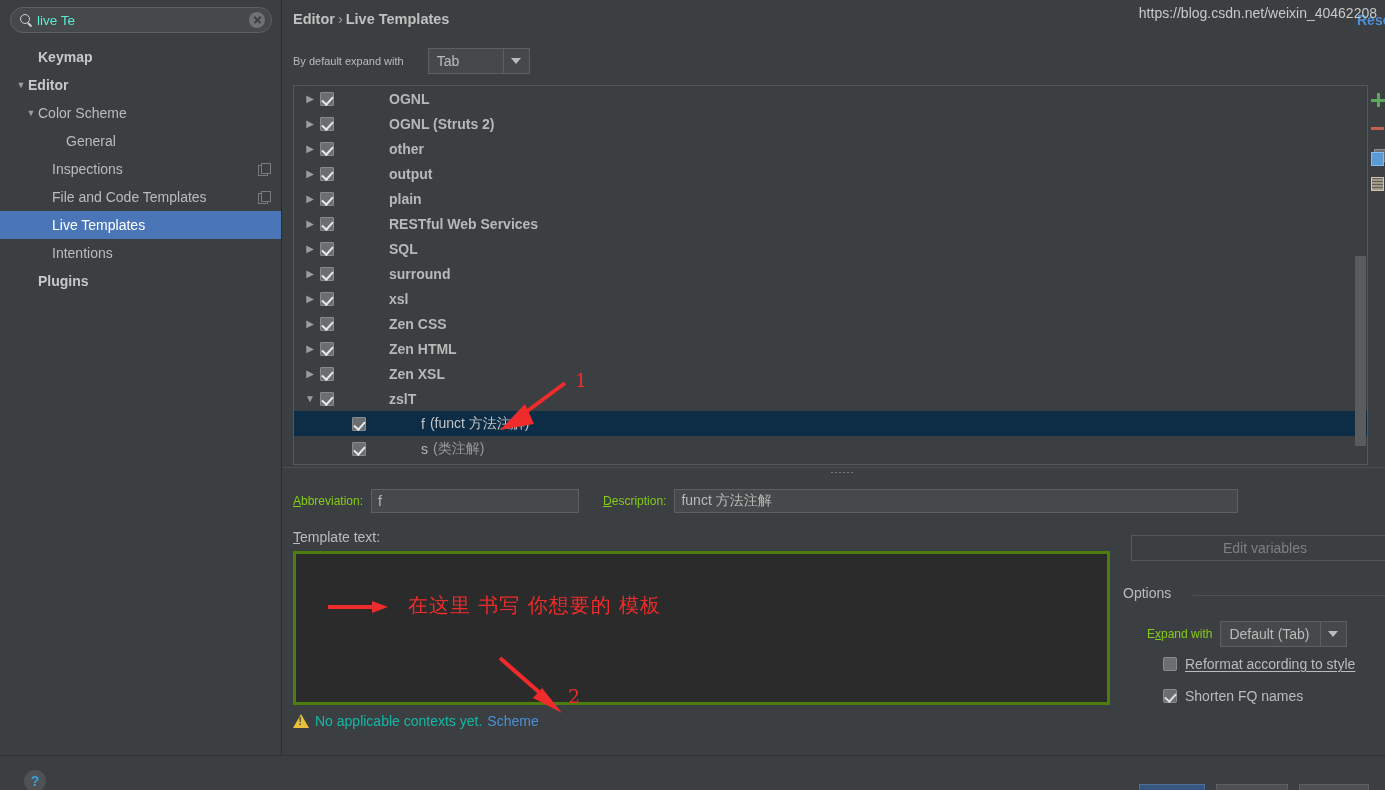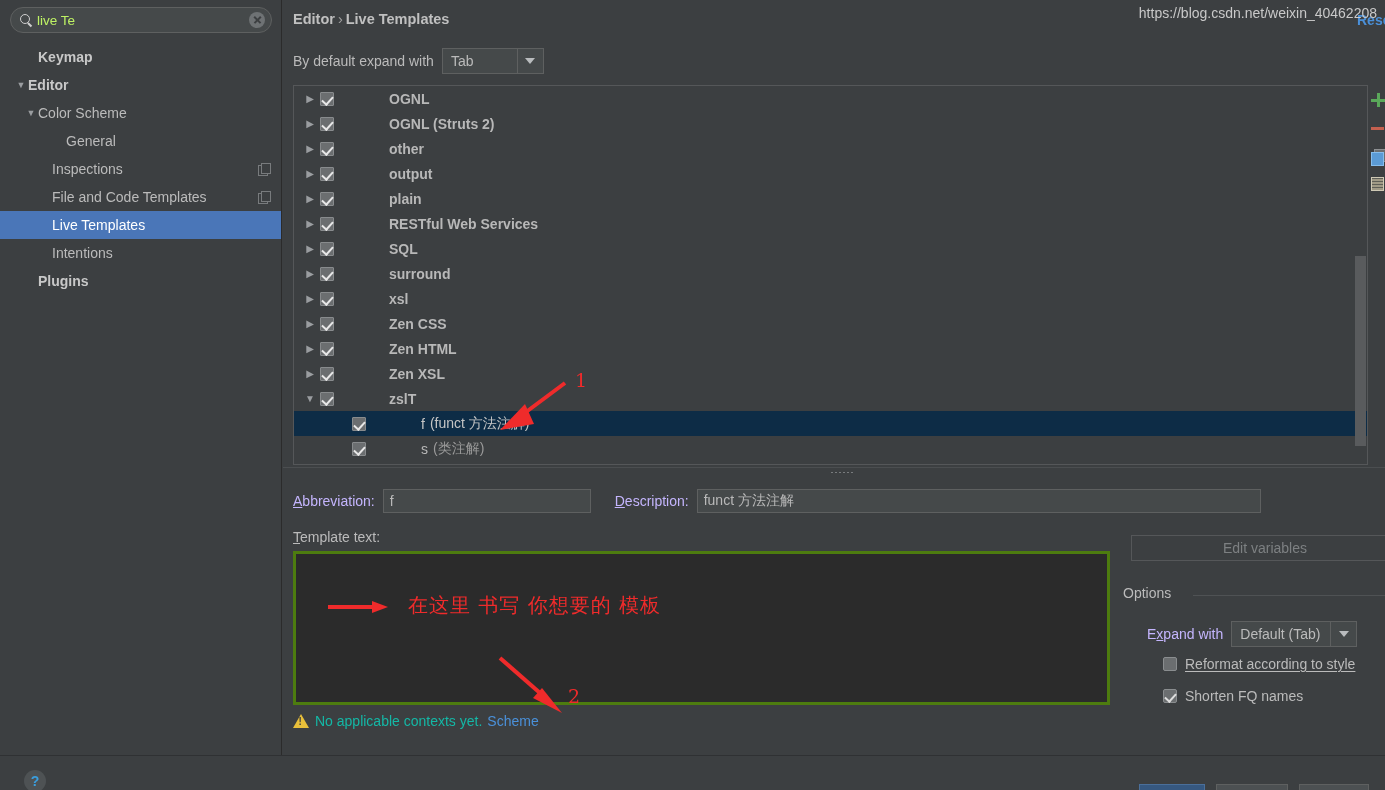--- a/index.html
+++ b/index.html
@@ -39,21 +39,21 @@
   .search-icon::before {
     content: ""; position: absolute; left: 1px; top: 1px;
     width: 8px; height: 8px; border: 1.6px solid #cfcfcf; border-radius: 50%;
   }
   .search-icon::after {
     content: ""; position: absolute; left: 9px; top: 9px;
     width: 5px; height: 1.8px; background: #cfcfcf;
     transform: rotate(45deg); transform-origin: left center;
   }
   .search-text {
-    flex: 1 1 auto; padding-left: 4px; color: #bef264; font-size: 13.5px;
+    flex: 1 1 auto; padding-left: 4px; color: #5eead4; font-size: 13.5px;
     white-space: nowrap; overflow: hidden;
   }
   .clear-icon {
     flex: 0 0 16px; width: 16px; height: 16px; border-radius: 50%;
     background: #6e7274; position: relative;
   }
   .clear-icon::before, .clear-icon::after {
     content: ""; position: absolute; left: 3.5px; top: 7.2px;
     width: 9px; height: 1.6px; background: #3c3f41;
   }
@@ -98,21 +98,21 @@
   #reset-link {
     position: absolute; right: 0px; top: 12px;
     color: #4a90d9; font-size: 14px; font-weight: bold;
     overflow: hidden; width: 28px; white-space: nowrap;
   }
 
   #expand-row {
     position: absolute; left: 10px; top: 48px;
     display: flex; align-items: center;
   }
-  #expand-row .lbl { font-size: 14px; color: #bbbbbb; margin-right: 8px; }
+  #expand-row .lbl { font-size: 11px; color: #bbbbbb; margin-right: 24px; }
   .combo {
     display: inline-flex; height: 26px; border: 1px solid #5e6060; background: #45494a;
   }
   .combo .val {
     display: flex; align-items: center; padding: 0 10px 0 8px;
     font-size: 14px; color: #bbbbbb; min-width: 74px;
   }
   .combo .arrow-btn {
     width: 26px; border-left: 1px solid #5e6060;
     display: flex; align-items: center; justify-content: center;
@@ -176,21 +176,21 @@
     background: #3c3f41; border-top: 1px solid #4b4e50;
   }
   #splitter-grip {
     position: absolute; left: 547px; top: 3px; width: 24px; height: 3px;
     background-image: radial-gradient(#787b7d 40%, transparent 41%);
     background-size: 4px 3px;
   }
 
   
   #abbr-row { position: absolute; left: 10px; top: 489px; display:flex; align-items:center; }
-  .field-label { font-size: 14px; color: #c4b5fd; }
+  .field-label { font-size: 12px; color: #84cc16; }
   .field-label u { text-decoration: underline; }
   .txtfield {
     height: 24px; border: 1px solid #5e6060; background: #45494a;
     display: flex; align-items: center; padding: 0 6px;
     font-size: 14px; color: #b9b9b9;
   }
 
   #tmpl-label { position: absolute; left: 10px; top: 529px; font-size: 14px; }
   #tmpl-text {
     position: absolute; left: 10px; top: 551px; width: 817px; height: 154px;

